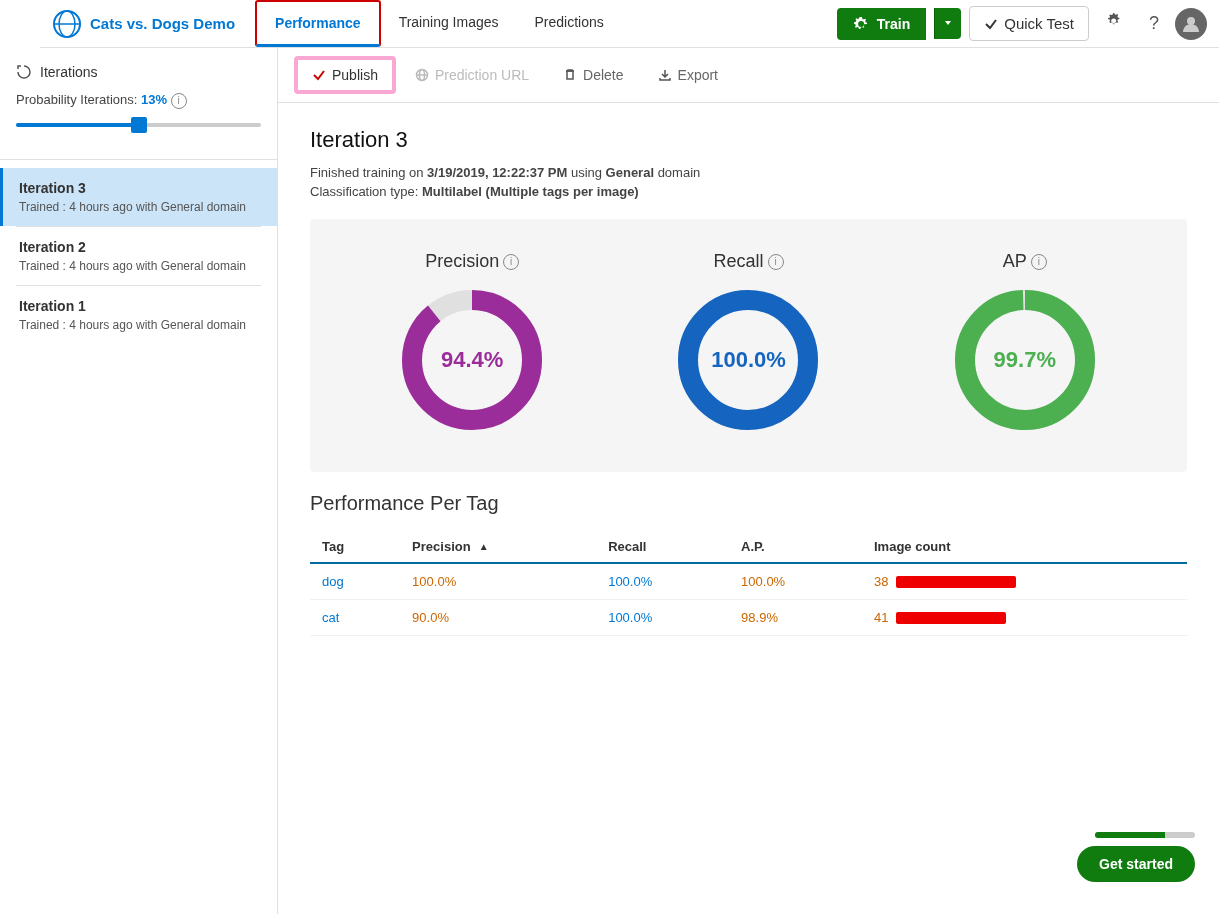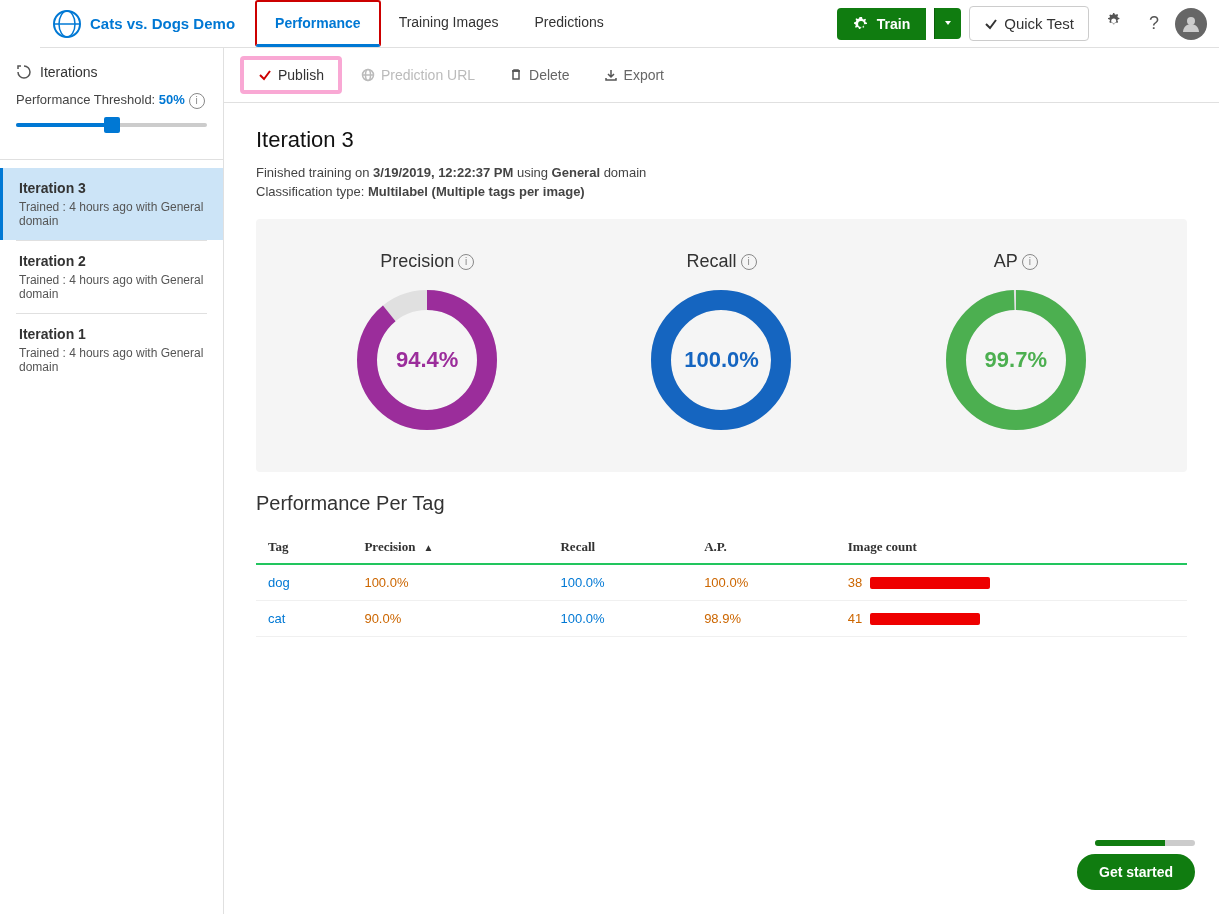--- a/index.html
+++ b/index.html
@@ -113,21 +113,21 @@
     }
 
     
     .main-layout {
       display: flex;
       height: calc(914px - 48px);
     }
 
     
     .sidebar {
-      width: 224px;
+      width: 278px;
       border-right: 1px solid #e0e0e0;
       background: #fff;
       padding: 16px 0;
       overflow-y: auto;
       flex-shrink: 0;
     }
     .sidebar-header {
       display: flex;
       align-items: center;
       gap: 8px;
@@ -330,23 +330,22 @@
     .perf-table {
       width: 100%;
       border-collapse: collapse;
     }
     .perf-table th {
       text-align: left;
       padding: 8px 12px;
       font-size: 13px;
       font-weight: 600;
       color: #333;
-      border-bottom: 2px solid #22c55e;
+      border-bottom: 2px solid #0369a1;
       background: #fff;
-      font-family: Liberation Serif, serif;
     }
     .perf-table td {
       padding: 10px 12px;
       font-size: 13px;
       border-bottom: 1px solid #f0f0f0;
     }
     .tag-link {
       color: #0078d4;
       text-decoration: none;
       cursor: pointer;
@@ -368,21 +367,21 @@
 
     .sort-icon {
       display: inline-block;
       font-size: 10px;
       margin-left: 4px;
     }
 
     
     .get-started-area {
       position: fixed;
-      bottom: 24px;
+      bottom: 32px;
       right: 24px;
       display: flex;
       flex-direction: column;
       align-items: flex-end;
       gap: 8px;
     }
     .progress-bar-small {
       width: 100px;
       height: 6px;
       background: #ccc;
@@ -482,22 +481,22 @@
     <div class="sidebar-header">
       <svg width="16" height="16" viewBox="0 0 16 16" fill="none" stroke="#555" stroke-width="1.5">
         <path d="M2 8a6 6 0 1 0 6-6"></path>
         <polyline points="5,2 2,2 2,5"></polyline>
       </svg>
       <span>Iterations</span>
     </div>
 
     <div class="probability-row">
       <div class="probability-label">
-        <span>Performance Threshold:</span>
-        <span class="pct">50%</span>
+        <span>Probability Iterations:</span>
+        <span class="pct">13%</span>
         <span class="info-icon">i</span>
       </div>
       <div class="slider-container">
         <div class="slider-track"></div>
         <div class="slider-fill"></div>
         <div class="slider-thumb"></div>
       </div>
     </div>
 
     <hr class="sidebar-divider">

